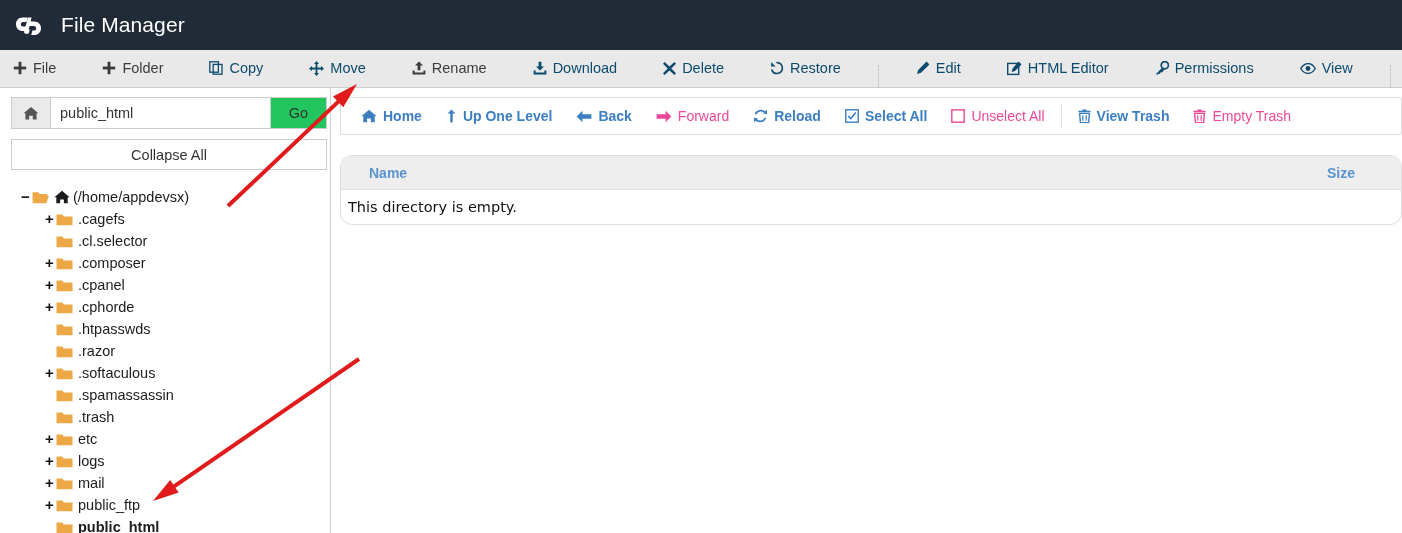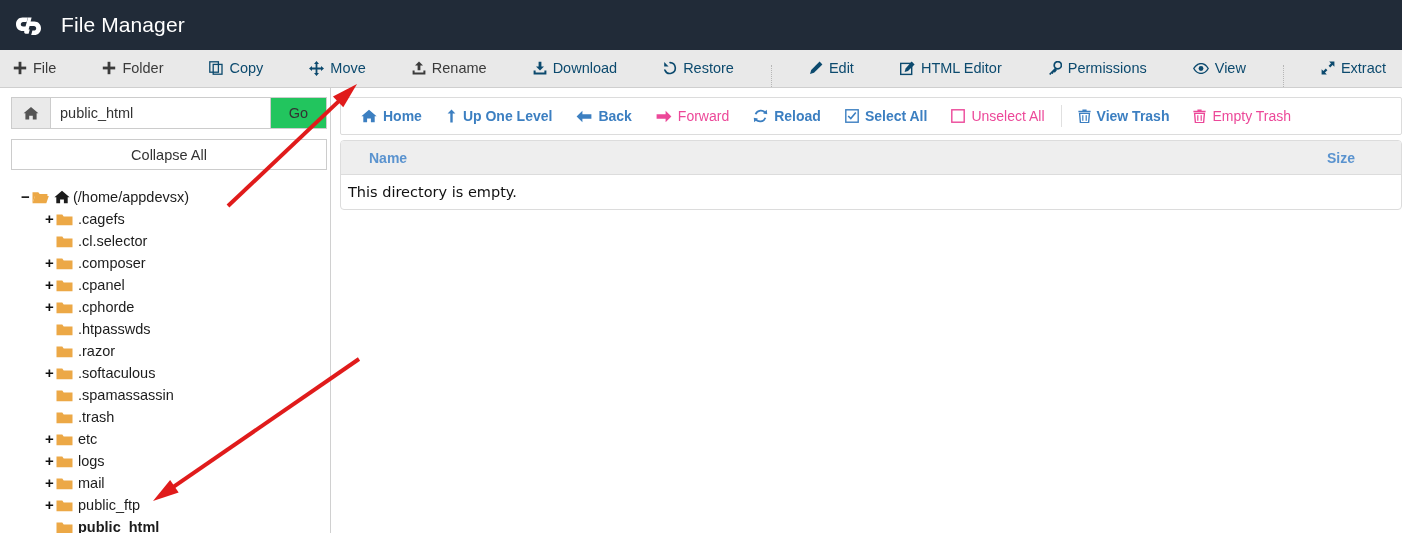--- a/index.html
+++ b/index.html
@@ -109,21 +109,21 @@
     padding: 0 12px; height: 38px; user-select: none;
   }
   .nav-btn.muted { color: #ec4899; font-weight: 400; }
   .nav-btn .ic { display: inline-flex; align-items: center; line-height: 0; }
   .nav-sep {
     width: 0; height: 22px; margin: 0 4px;
     border-left: 1px solid #e0e0e0; flex: none;
   }
 
   .file-table {
-    margin-top: 5px; border: 1px solid #dcdcdc; border-radius: 4px;
+    margin-top: 20px; border: 1px solid #dcdcdc; border-radius: 12px;
     background: #fff; overflow: hidden;
   }
   .fh-row {
     height: 34px; background: #eeeeee;
     border-bottom: 1px solid #dcdcdc;
     display: flex; align-items: center;
   }
   .fh-name {
     flex: 1 1 auto; padding-left: 28px;
     color: #5a93cf; font-size: 14px; font-weight: 700;
@@ -207,20 +207,28 @@
         <span class="ic">
           <svg width="14" height="14" viewBox="0 0 14 14" fill="currentColor">
             <path d="M7 9.6 L3 5.4 L5.6 5.4 L5.6 0.8 L8.4 0.8 L8.4 5.4 L11 5.4 Z"></path>
             <path d="M0.6 9.6 L0.6 13.4 L13.4 13.4 L13.4 9.6 L11.4 9.6 L11.4 11.6 L2.6 11.6 L2.6 9.6 Z"></path>
           </svg>
         </span>
         <span>Download</span>
       </div>
       <div class="tb-btn disabled">
         <span class="ic">
+          <svg width="13" height="13" viewBox="0 0 13 13" fill="currentColor">
+            <path d="M1.6 0 L6.5 4.6 L11.4 0 L13 1.7 L8.3 6.5 L13 11.3 L11.4 13 L6.5 8.4 L1.6 13 L0 11.3 L4.7 6.5 L0 1.7 Z"></path>
+          </svg>
+        </span>
+        <span>Delete</span>
+      </div>
+      <div class="tb-btn disabled">
+        <span class="ic">
           <svg width="14" height="14" viewBox="0 0 14 14" fill="currentColor">
             <path d="M7 1.6 A5.4 5.4 0 1 1 1.9 9.1" fill="none" stroke="currentColor" stroke-width="1.6" stroke-linecap="round"></path>
             <path d="M1.2 1.0 L1.2 5.4 L5.6 5.4 Z"></path>
           </svg>
         </span>
         <span>Restore</span>
       </div>
       <div class="tb-sep"></div>
       <div class="tb-btn disabled">
         <span class="ic">

